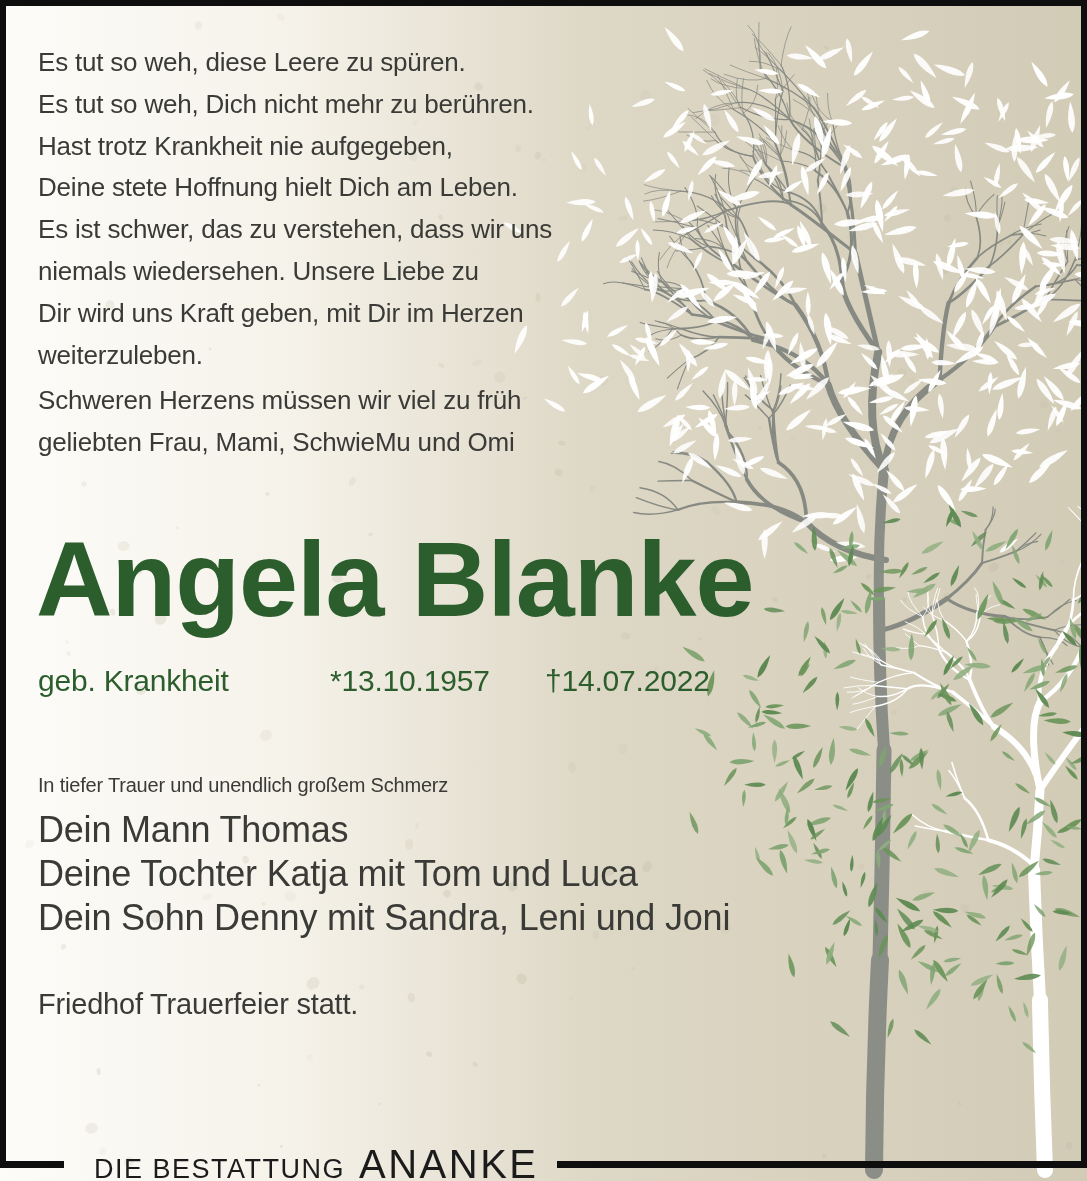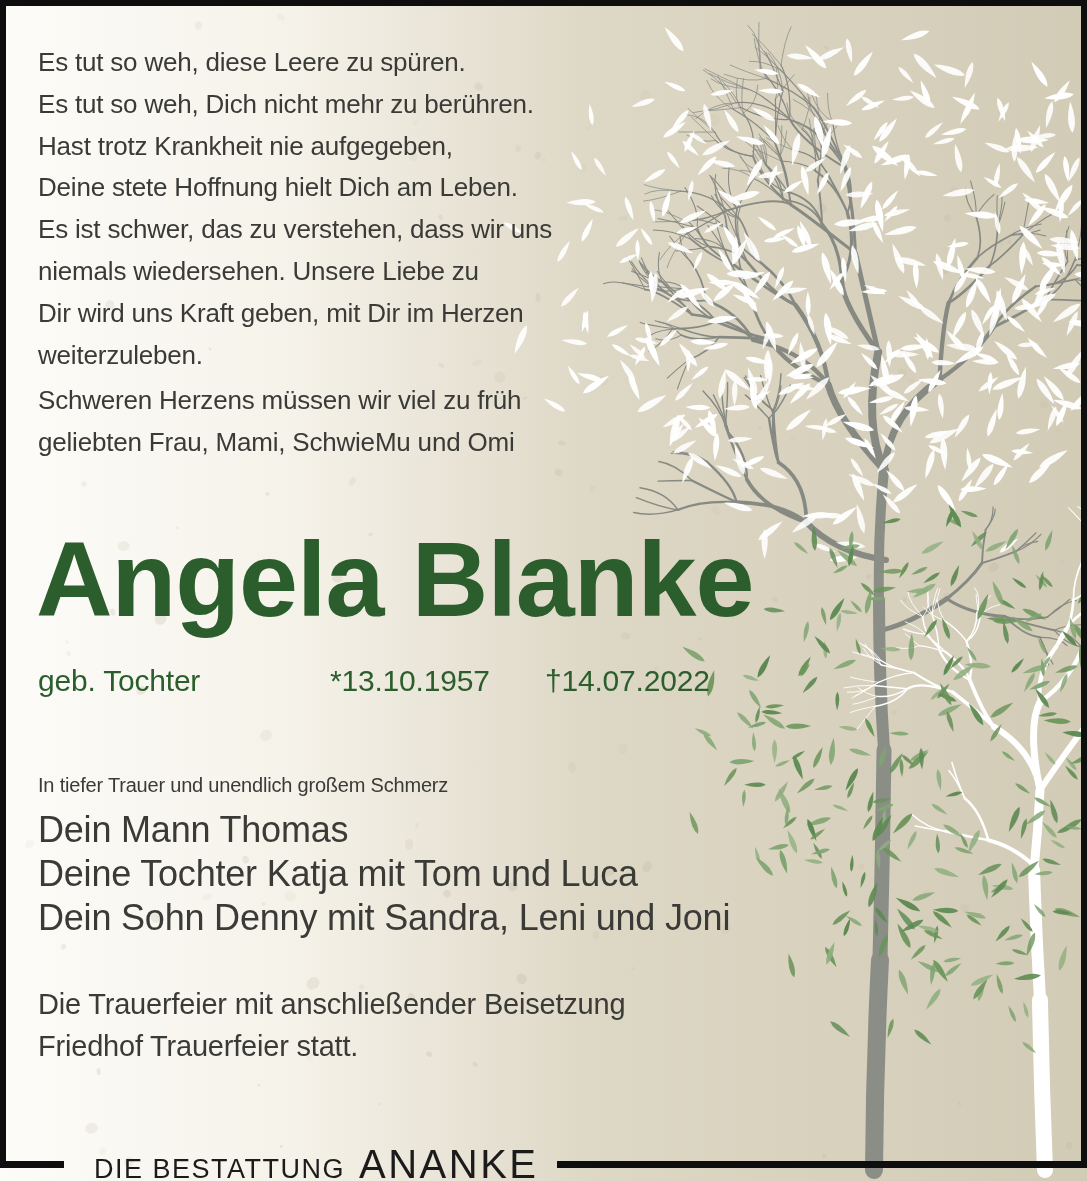--- a/index.html
+++ b/index.html
@@ -1375,35 +1375,34 @@
     </div>
 
     <div class="tblock farewell">
       <div class="line">Schweren Herzens müssen wir viel zu früh</div>
       <div class="line">geliebten Frau, Mami, SchwieMu und Omi</div>
     </div>
 
     <h1 class="tblock name">Angela Blanke</h1>
 
     <div class="tblock dates">
-      <span class="maiden">geb. Tochter</span>
+      <span class="maiden">geb. Krankheit</span>
       <span class="birth">*13.10.1957</span>
       <span class="death">†14.07.2022</span>
     </div>
 
     <div class="tblock mourning-intro">In tiefer Trauer und unendlich großem Schmerz</div>
 
     <div class="tblock mourners">
       <div class="line">Dein Mann Thomas</div>
       <div class="line">Deine Tochter Katja mit Tom und Luca</div>
       <div class="line">Dein Sohn Denny mit Sandra, Leni und Joni</div>
     </div>
 
     <div class="tblock funeral">
-      <div class="line">Die Trauerfeier mit anschließender Beisetzung</div>
       <div class="line">Friedhof Trauerfeier statt.</div>
     </div>
 
   </div>
 
   <div class="frame frame-top"></div>
   <div class="frame frame-left"></div>
   <div class="frame frame-right"></div>
 
   <div class="footer">

